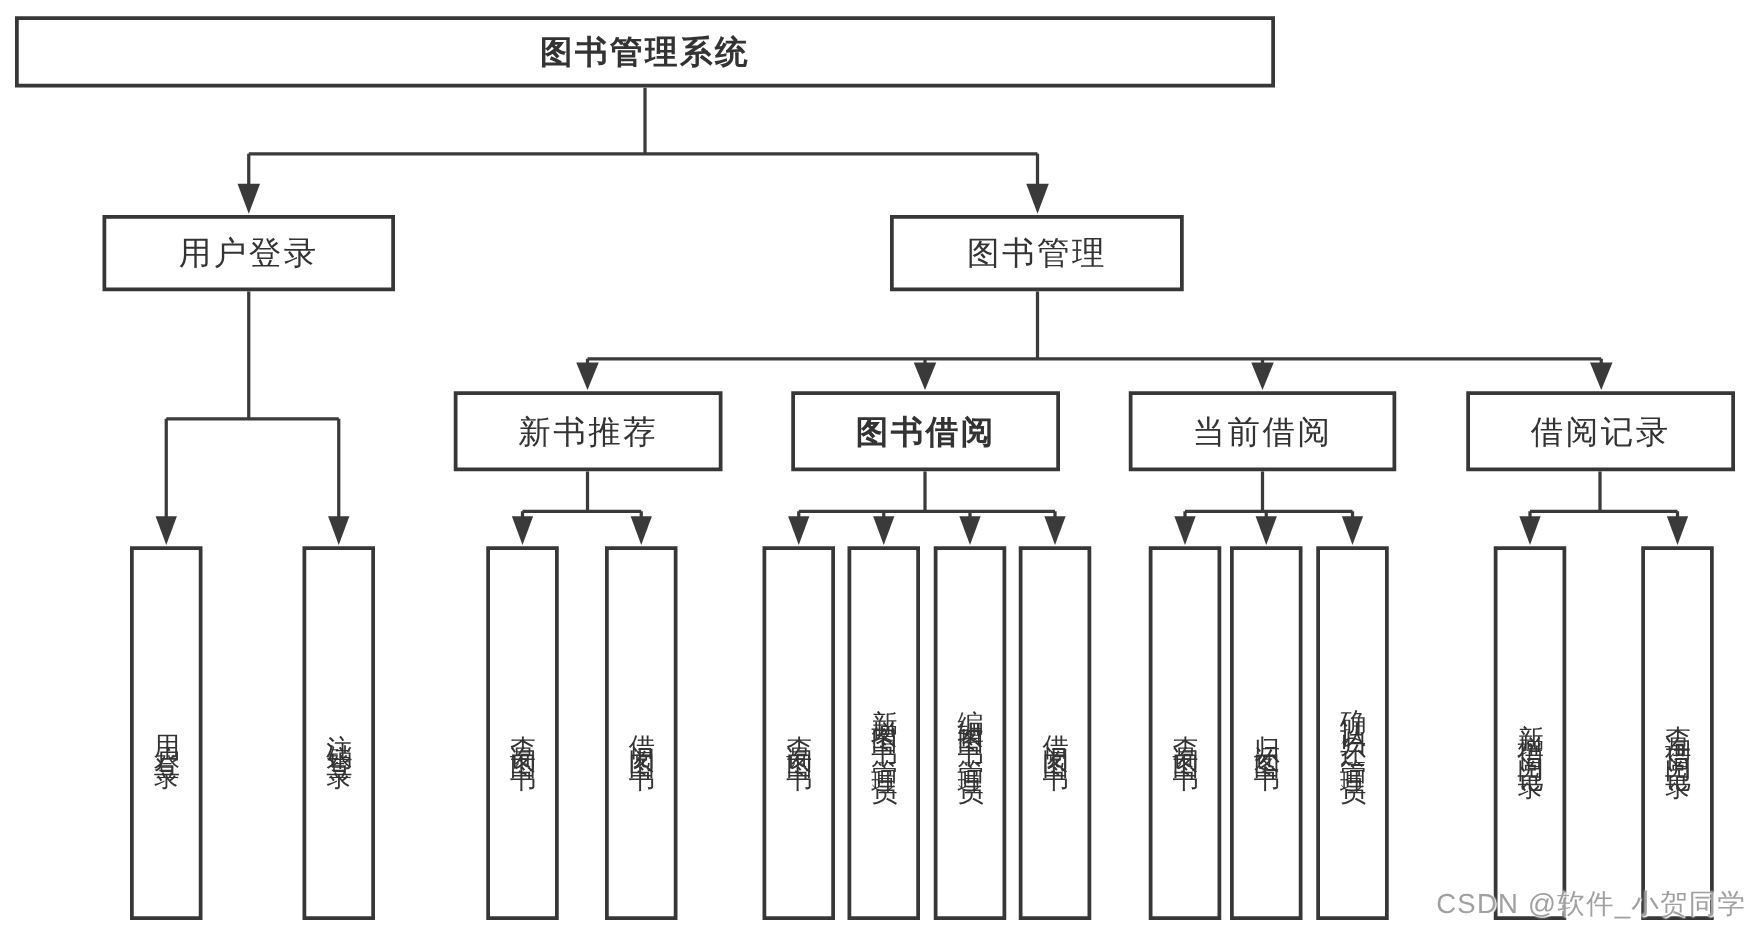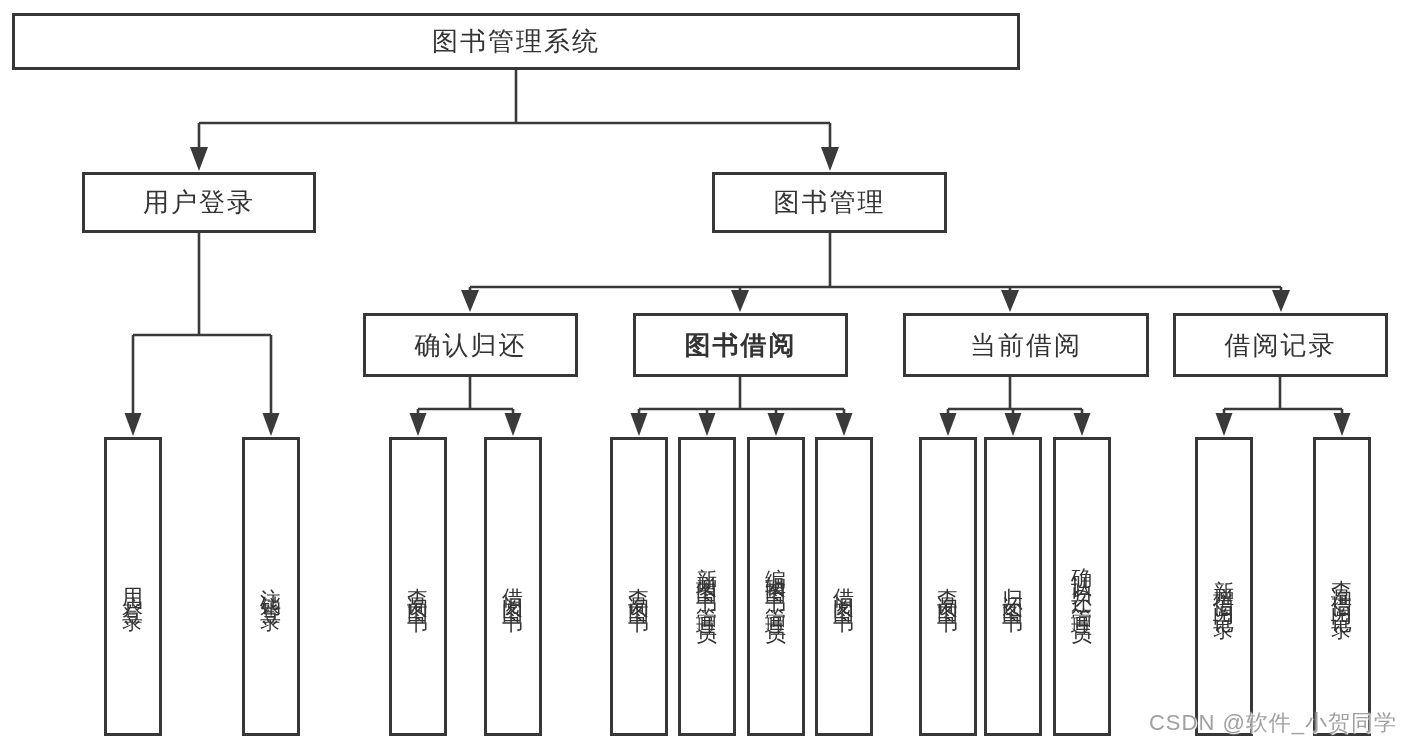--- a/index.html
+++ b/index.html
@@ -130,38 +130,38 @@
     <g>
       <line x1="1280" y1="377" x2="1280" y2="410"></line>
       <line x1="1224" y1="409" x2="1342" y2="409"></line>
       <line x1="1224" y1="409" x2="1224" y2="416"></line>
       <polygon points="1215.5,413 1232.5,413 1224,436"></polygon>
       <line x1="1342" y1="409" x2="1342" y2="416"></line>
       <polygon points="1333.5,413 1350.5,413 1342,436"></polygon>
     </g>
   </svg>
 
-  <div class="box" style="left:12px; top:13px; width:1008px; height:57px;">
+  <div class="box" style="left:12px; top:13px; width:1008px; height:57px;font-weight:bold;">
     <span class="h-label">图书管理系统</span>
   </div>
 
   <div class="box" style="left:82px; top:172px; width:234px; height:61px;">
     <span class="h-label">用户登录</span>
   </div>
   <div class="box" style="left:712px; top:172px; width:235px; height:61px;">
     <span class="h-label">图书管理</span>
   </div>
 
   <div class="box" style="left:363px; top:313px; width:215px; height:64px;">
-    <span class="h-label">确认归还</span>
+    <span class="h-label">新书推荐</span>
   </div>
   <div class="box" style="left:633px; top:313px; width:215px; height:64px;font-weight:bold;">
     <span class="h-label">图书借阅</span>
   </div>
-  <div class="box" style="left:903px; top:313px; width:246px; height:64px;">
+  <div class="box" style="left:903px; top:313px; width:214px; height:64px;">
     <span class="h-label">当前借阅</span>
   </div>
   <div class="box" style="left:1173px; top:313px; width:215px; height:64px;">
     <span class="h-label">借阅记录</span>
   </div>
 
   <div class="box" style="left:104px; top:437px; width:58px; height:299px;">
     <span class="v-label">用户登录</span>
   </div>
   <div class="box" style="left:242px; top:437px; width:58px; height:299px;">

